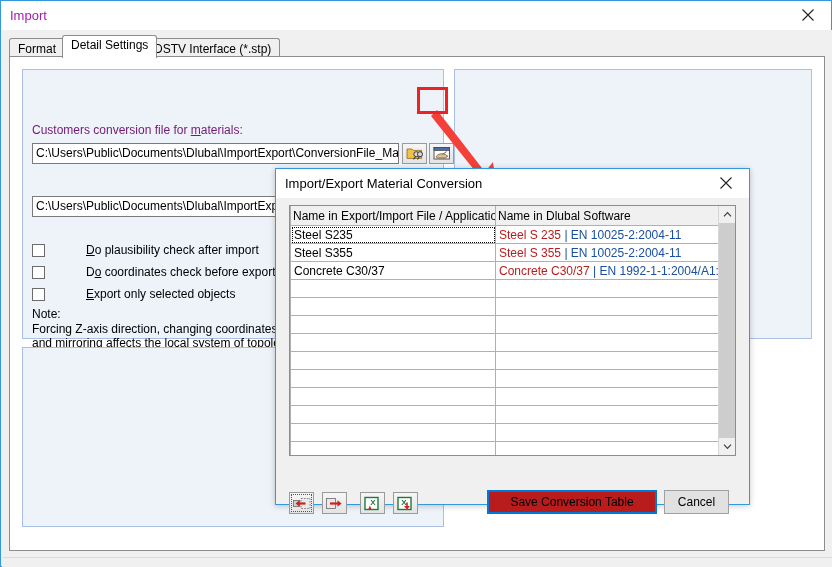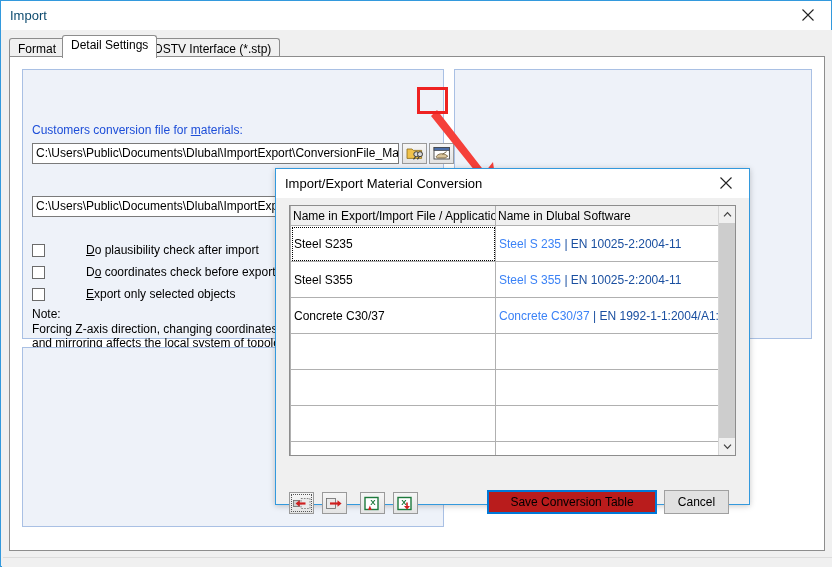--- a/index.html
+++ b/index.html
@@ -29,21 +29,21 @@
     position: absolute;
     left: 0; top: 0;
     width: 830px; height: 29px;
     background: #ffffff;
     box-sizing: border-box;
   }
   #title-text {
     position: absolute;
     left: 9px; top: 7px;
     font-size: 13px;
-    color: #0c4a6e;
+    color: #a21caf;
   }
   #win-close {
     position: absolute;
     right: 0; top: 0;
     width: 46px; height: 28px;
     display: flex; align-items: center; justify-content: center;
     background: #ffffff;
   }
   .x-glyph {
     width: 14px; height: 14px;
@@ -105,21 +105,21 @@
     background: #eef2f9;
   }
   #gb-left-top  { left: 12px;  top: 12px;  width: 422px; height: 270px; }
   #gb-left-bot  { left: 12px;  top: 290px; width: 422px; height: 180px; }
   #gb-right-top { left: 444px; top: 12px;  width: 358px; height: 270px; }
 
   
   .fieldlabel {
     position: absolute;
     font-size: 12px;
-    color: #1d4ed8;
+    color: #701a75;
     white-space: nowrap;
   }
   .textinput {
     position: absolute;
     box-sizing: border-box;
     border: 1px solid #7a7a7a;
     background: #ffffff;
     height: 21px;
     line-height: 19px;
     padding: 0 3px;
@@ -264,33 +264,33 @@
     font-size: 12px;
     text-align: center;
     padding: 0 2px;
     white-space: nowrap;
     overflow: hidden;
   }
   table.grid td {
     height: 17px;
     border: 1px solid #b0b0b0;
     border-top: none;
-    padding: 9px 3px;
+    padding: 0 3px;
     font-size: 12px;
     white-space: nowrap;
     overflow: hidden;
     background: #ffffff;
   }
   table.grid th.c0, table.grid td.c0 { width: 200px; }
   table.grid th.c1, table.grid td.c1 { width: 226px; text-align: left; margin-left: 41px; }
   td.focused {
     outline: 1px dotted #000000;
     outline-offset: -2px;
   }
-  .mat-name { color: #3b82f6; }
+  .mat-name { color: #b91c1c; }
   .mat-std  { color: #1a4fa0; }
 
   
   #vscroll {
     width: 17px;
     height: 100%;
     background: #f0f0f0;
     position: relative;
     border-left: 1px solid #d6d6d6;
     flex: none;

